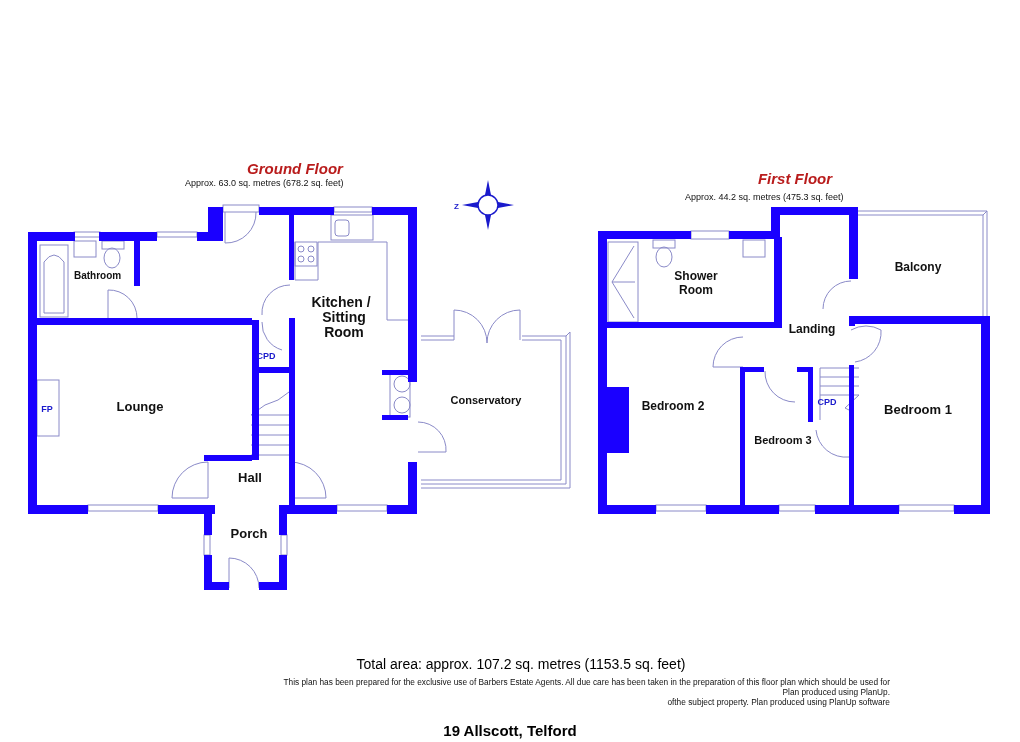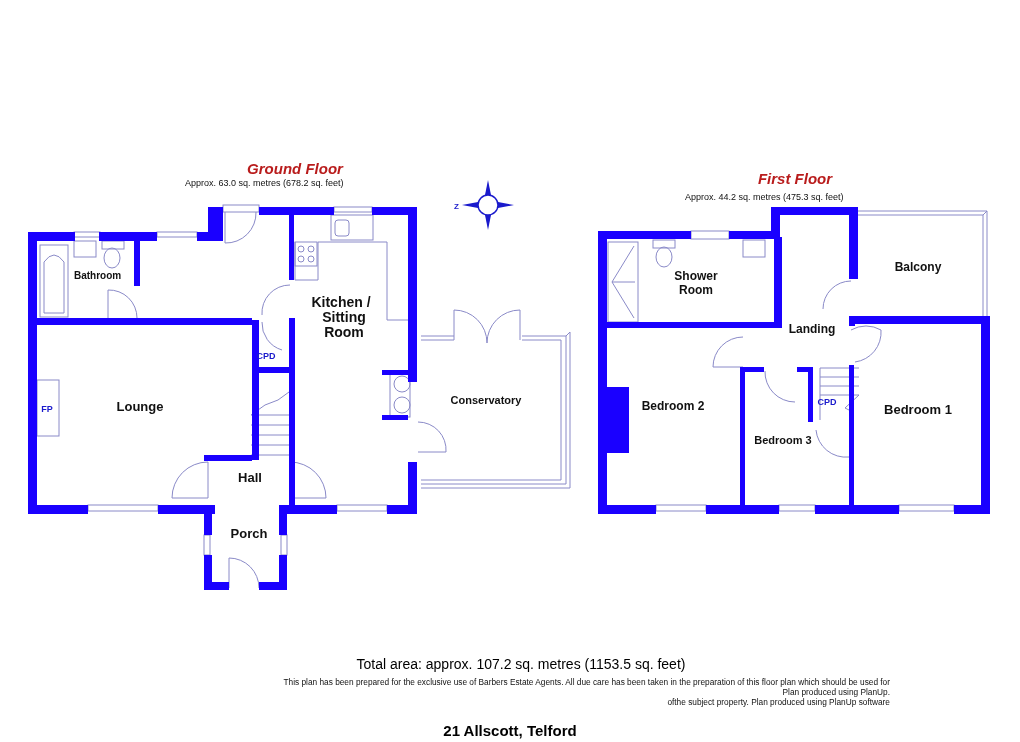--- a/index.html
+++ b/index.html
@@ -216,13 +216,13 @@
     <text x="827" y="405" class="blue-label" font-size="9" text-anchor="middle">CPD</text>
   </g>
 </svg>
 
 <div class="abs footer-total" style="top:656px;padding-left:11px;">Total area: approx. 107.2 sq. metres (1153.5 sq. feet)</div>
 <div class="abs footer-disclaimer" style="top:677px;">
   <div>This plan has been prepared for the exclusive use of Barbers Estate Agents. All due care has been taken in the preparation of this floor plan which should be used for</div>
   <div>Plan produced using PlanUp.</div>
   <div>ofthe subject property. Plan produced using PlanUp software</div>
 </div>
-<div class="abs footer-address" style="top:722px;">21 Allscott, Telford</div>
+<div class="abs footer-address" style="top:722px;">19 Allscott, Telford</div>
 
 </body></html>

